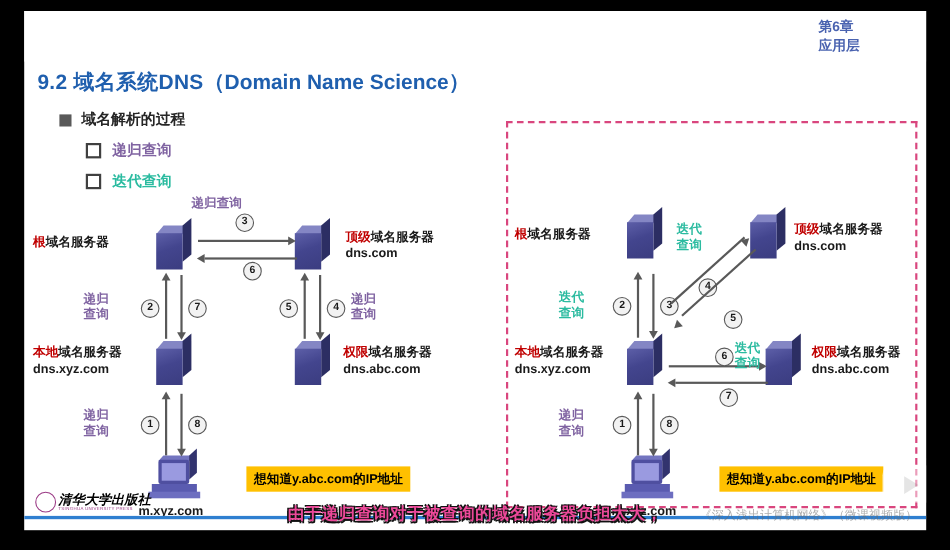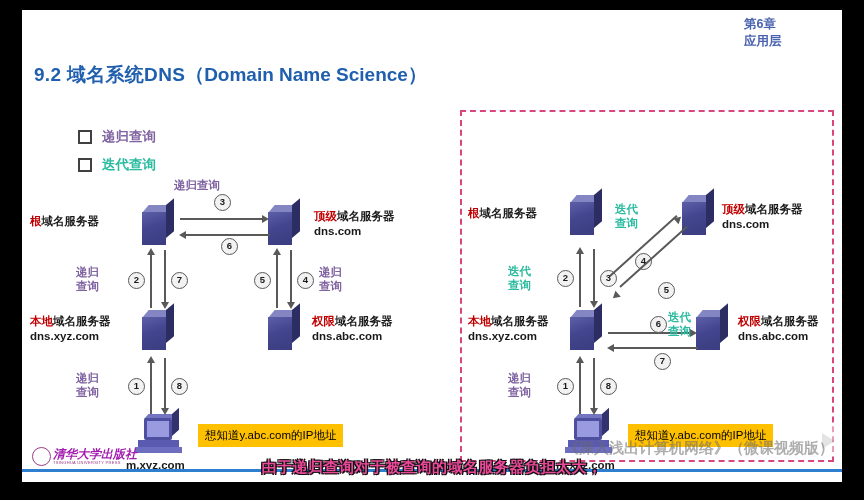--- a/index.html
+++ b/index.html
@@ -69,35 +69,35 @@
 
   .arw{position:absolute;background:#595959;}
   .arw.h{height:2px;}
   .arw.v{width:2px;}
   .ah{position:absolute;width:0;height:0;}
   .ah.r{border-left:7px solid #595959;border-top:4.5px solid transparent;border-bottom:4.5px solid transparent;}
   .ah.l{border-right:7px solid #595959;border-top:4.5px solid transparent;border-bottom:4.5px solid transparent;}
   .ah.u{border-bottom:7px solid #595959;border-left:4.5px solid transparent;border-right:4.5px solid transparent;}
   .ah.d{border-top:7px solid #595959;border-left:4.5px solid transparent;border-right:4.5px solid transparent;}
 
-  .callout{position:absolute;background:#FFC000;color:#000;font-size:11.5px;font-weight:normal;
-     padding:4px 7px;white-space:nowrap;}
+  .callout{position:absolute;background:#FFC000;color:#000;font-size:11.5px;font-weight:bold;
+     padding:4px 7px;white-space:nowrap;margin-left:26px;}
 
   
   .pinkbox{position:absolute;left:438px;top:100px;width:370px;height:348px;border:2.5px dashed #D9467E;background:transparent;}
   .pinkhdr{position:absolute;left:440px;top:102px;width:366px;background:#D44E82;color:#fff;
      font-size:13px;font-weight:bold;line-height:21px;text-align:center;padding:5px 4px 6px 4px;box-sizing:border-box;}
 
   
   .foot-line{position:absolute;left:0;bottom:10px;width:820px;height:3px;background:#2f7fd0;}
   .pub{position:absolute;left:10px;bottom:14px;width:150px;height:22px;}
   .pub-seal{position:absolute;left:0;top:1px;width:17px;height:17px;border-radius:50%;border:1.5px solid #9B3B86;}
-  .pub-cn{position:absolute;left:21px;top:0px;color:#a21caf;font-size:12px;font-weight:bold;font-style:italic;white-space:nowrap;}
+  .pub-cn{position:absolute;left:21px;top:0px;color:#000000;font-size:12px;font-weight:bold;font-style:italic;white-space:nowrap;}
   .pub-en{position:absolute;left:21px;top:14px;color:#9B3B86;font-size:4px;letter-spacing:.3px;white-space:nowrap;}
-  .booknote{position:absolute;right:8px;bottom:24px;color:#6b6b6b;font-size:15px;white-space:nowrap;opacity:.55;font-weight:bold;}
+  .booknote{position:absolute;right:8px;bottom:6px;color:#6b6b6b;font-size:11px;white-space:nowrap;opacity:.55;}
 
   
   .biliwm{position:absolute;left:780px;top:405px;width:48px;height:42px;opacity:.55;}
   .biliwm .body{position:absolute;left:0;top:8px;width:48px;height:34px;background:#fff;border-radius:9px;opacity:.85;}
   .biliwm .ear1,.biliwm .ear2{position:absolute;top:0;width:4px;height:13px;background:#fff;border-radius:3px;opacity:.85;}
   .biliwm .ear1{left:10px;transform:rotate(-28deg);} .biliwm .ear2{left:34px;transform:rotate(28deg);}
   .biliwm .tri{position:absolute;left:20px;top:18px;width:0;height:0;border-left:13px solid #cfcfcf;
      border-top:8px solid transparent;border-bottom:8px solid transparent;}
 
   
@@ -116,20 +116,24 @@
       <div>第6章</div>
       <div>应用层</div>
     </div>
 
   </div>
 
   <div class="sec-title">
     <span>9.2 </span><span>域名系统DNS</span><span class="en">（Domain Name Science）</span>
   </div>
 
+  <div class="b1">
+    <span class="sq-full"></span>
+    <span class="txt">域名解析的过程</span>
+  </div>
   <div class="b2 r">
     <span class="sq-hollow"></span>
     <span class="txt c-rec">递归查询</span>
   </div>
   <div class="b2 i">
     <span class="sq-hollow"></span>
     <span class="txt c-it">迭代查询</span>
   </div>
 
   <div class="diag" style="left:0;top:0;width:430px;height:470px;">

